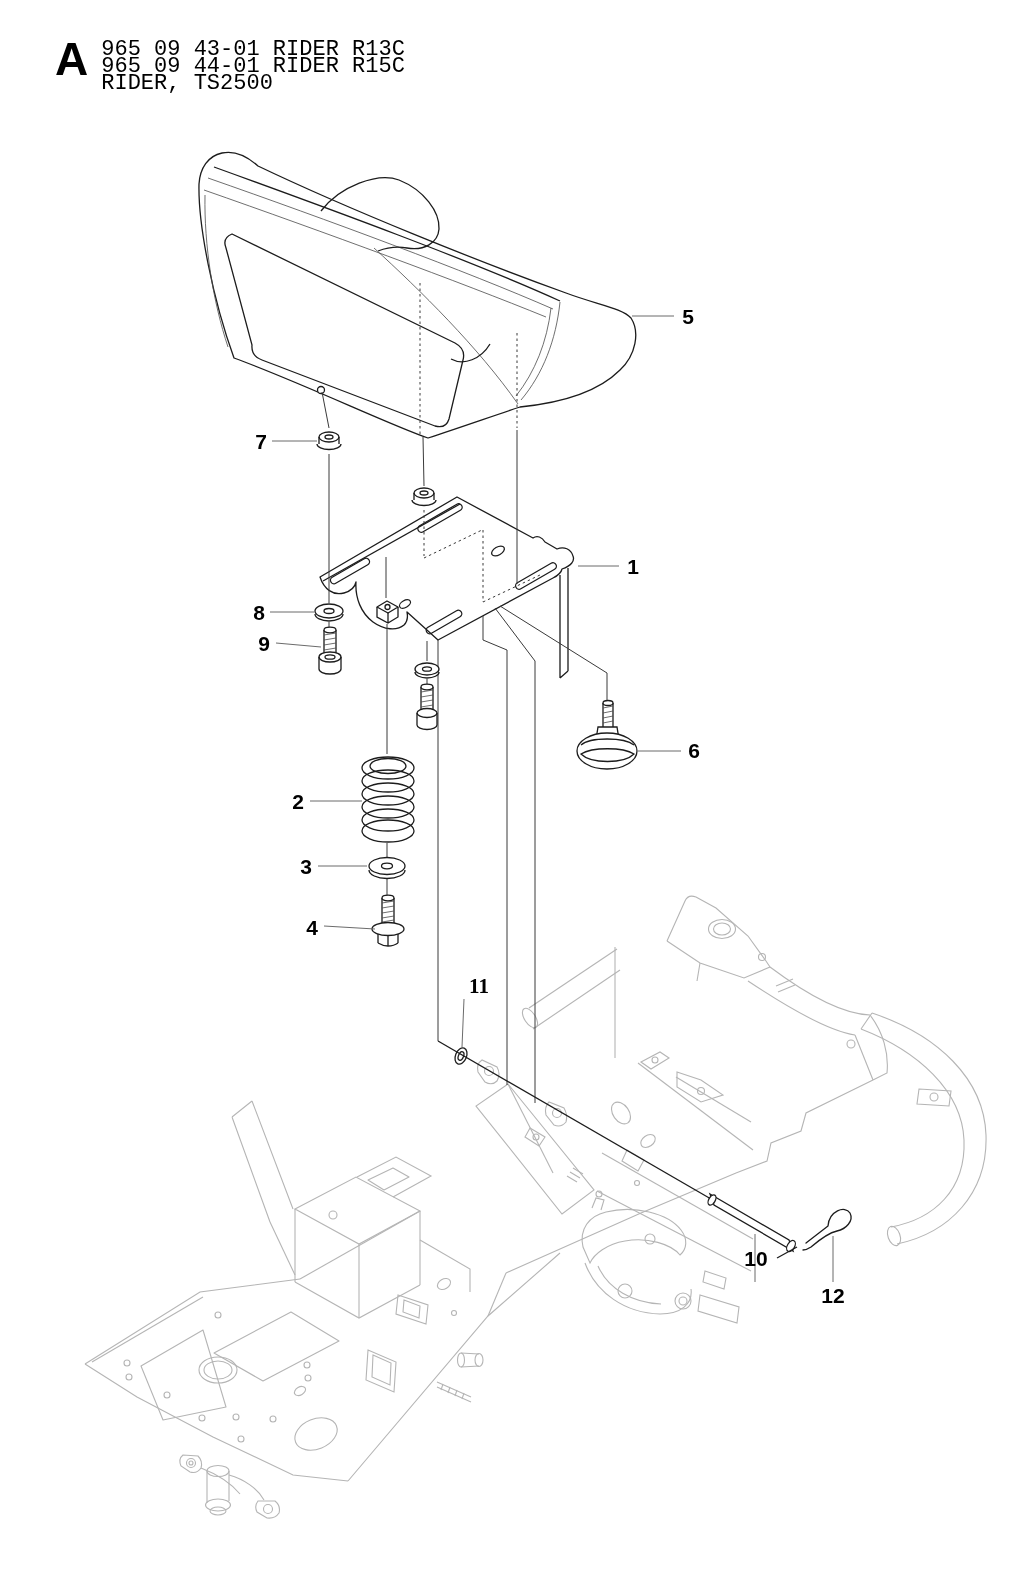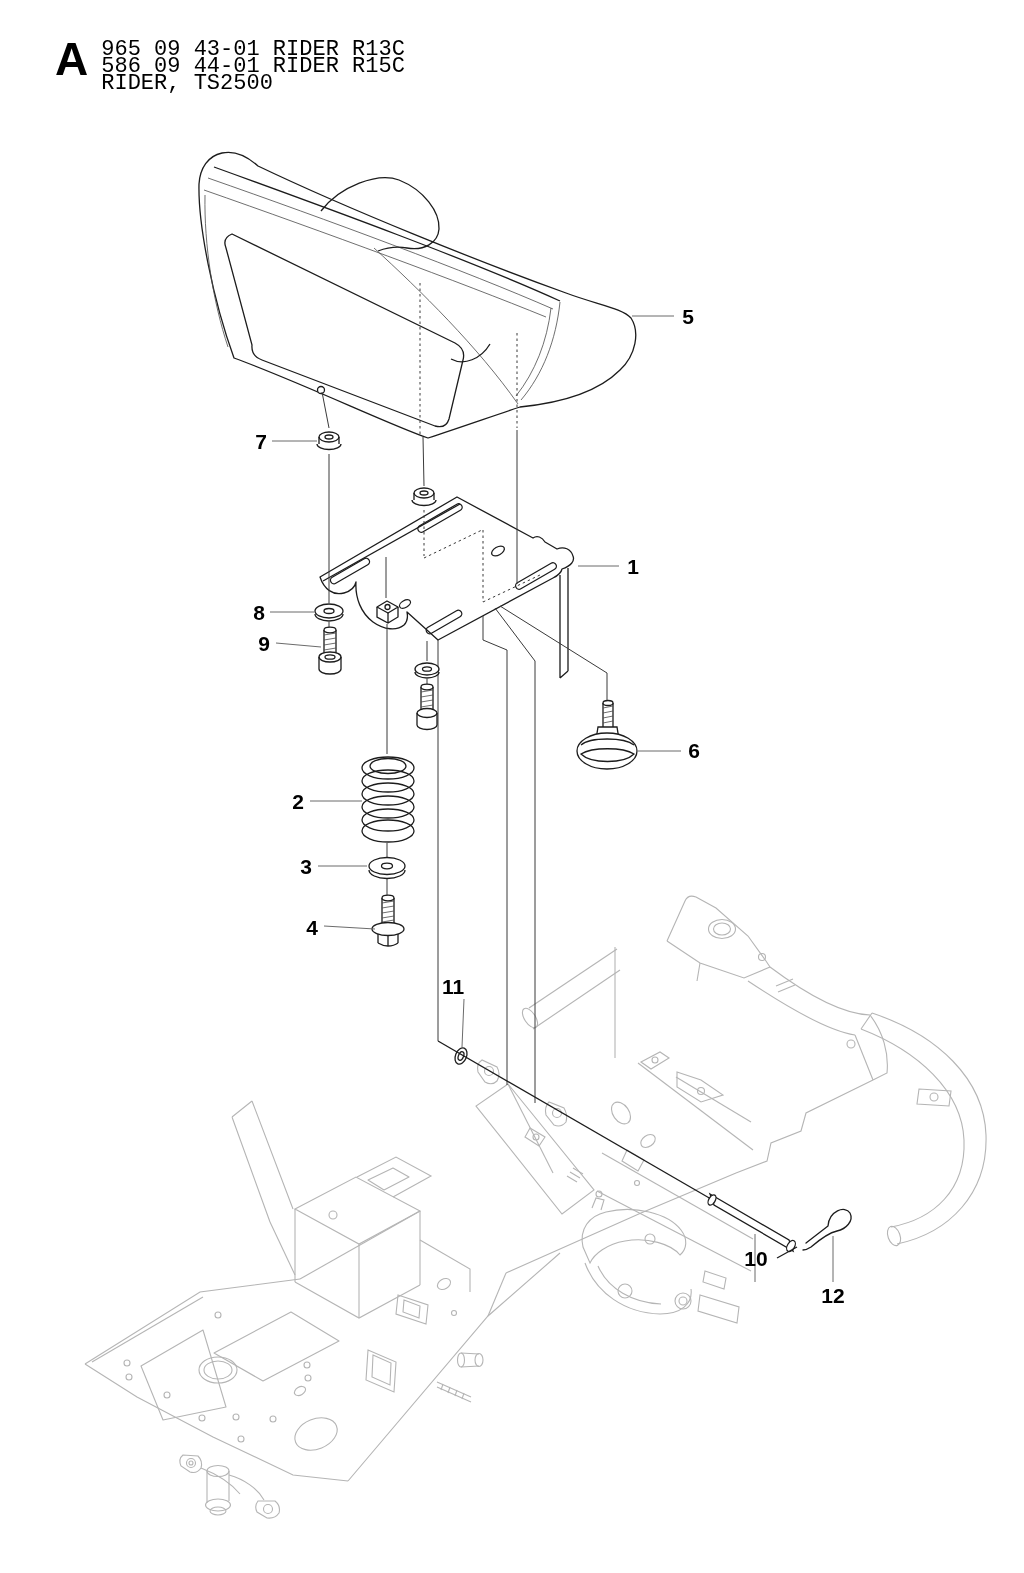--- a/index.html
+++ b/index.html
@@ -328,31 +328,31 @@
       <line class="lead" x1="755" y1="1282" x2="755" y2="1234"></line>
       <line class="lead" x1="464" y1="999" x2="462" y2="1047"></line>
       <line class="lead" x1="833" y1="1282" x2="833" y2="1236"></line>
     </g>
   </svg>
 
   <div class="hdr">
     <div class="hdr-letter">A</div>
     <div class="hdr-lines">
       <div class="hdr-line">965 09 43-01 RIDER R13C</div>
-      <div class="hdr-line">586 09 44-01 RIDER R15C</div>
+      <div class="hdr-line">965 09 44-01 RIDER R15C</div>
       <div class="hdr-line">RIDER, TS2500</div>
     </div>
   </div>
 
   <div class="callout" style="left:633px;top:566px;">1</div>
   <div class="callout" style="left:298px;top:801px;">2</div>
   <div class="callout" style="left:306px;top:866px;">3</div>
   <div class="callout" style="left:312px;top:927px;">4</div>
   <div class="callout" style="left:688px;top:316px;">5</div>
   <div class="callout" style="left:694px;top:750px;">6</div>
   <div class="callout" style="left:261px;top:441px;">7</div>
   <div class="callout" style="left:259px;top:612px;">8</div>
   <div class="callout" style="left:264px;top:643px;">9</div>
   <div class="callout" style="left:756px;top:1258px;">10</div>
-  <div class="callout" style="left:453px;top:986px;">11</div>
+  <div class="callout" style="left:479px;top:986px;font-family:Liberation Serif, serif;">11</div>
   <div class="callout" style="left:833px;top:1295px;text-align:right;">12</div>
 
 </div>
 
 </body></html>

